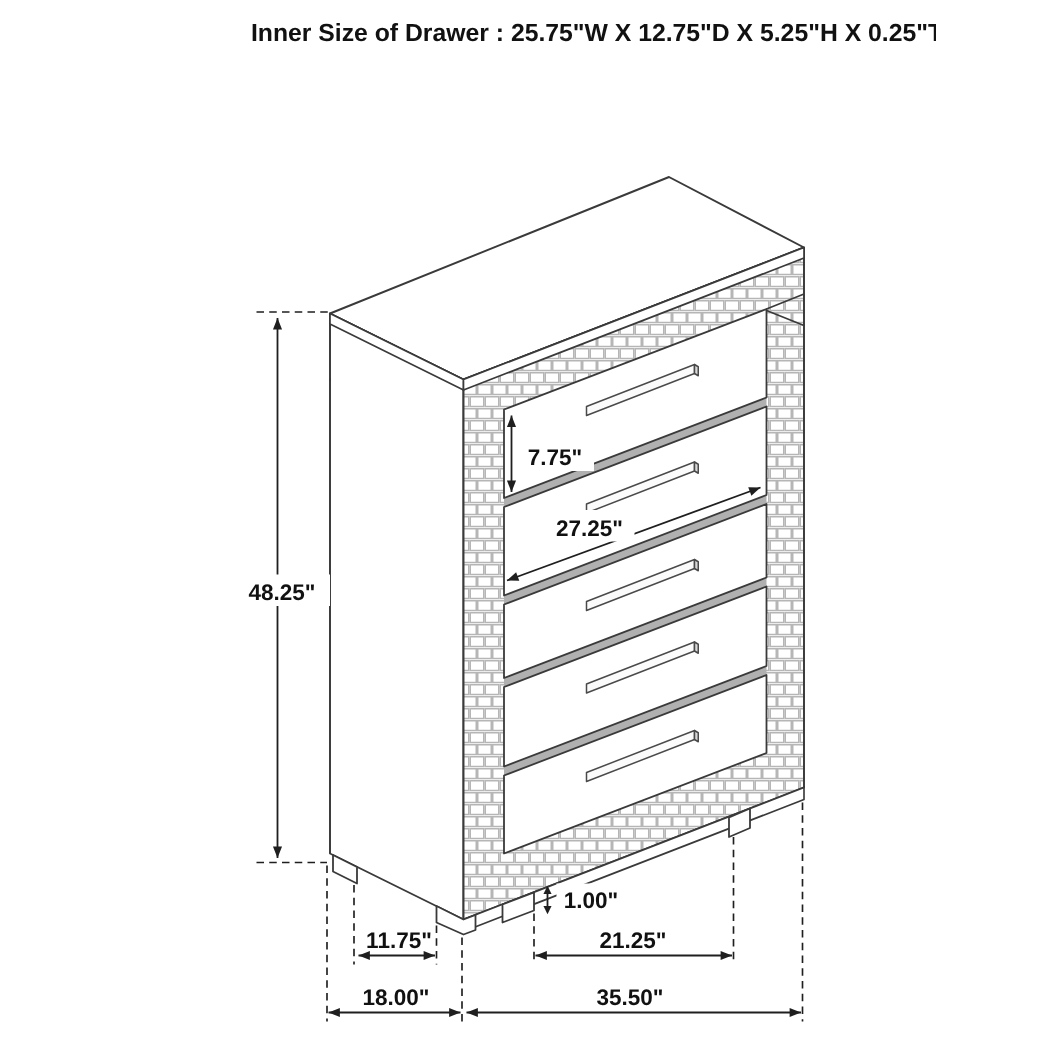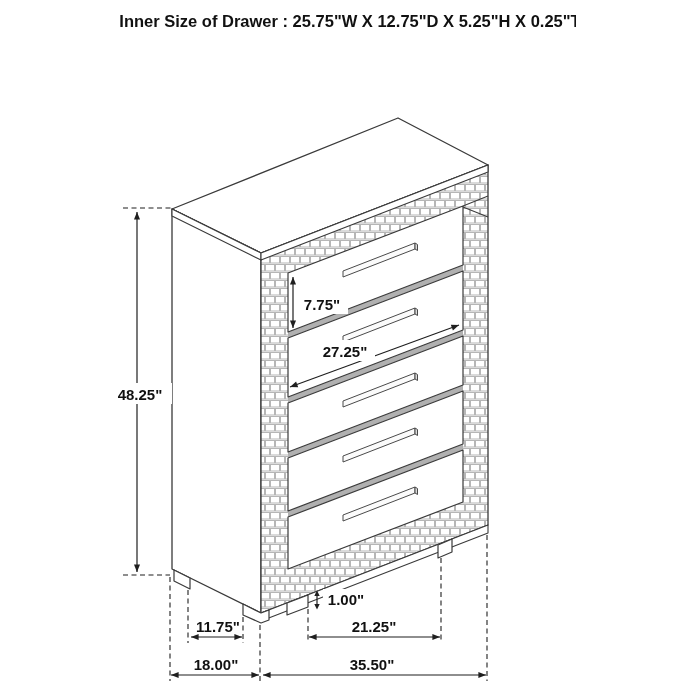--- a/index.html
+++ b/index.html
@@ -1,21 +1,21 @@
 <!DOCTYPE html>
 <html style="--line: #3a3a3a; --dim: #1f1f1f; --texture: #b6b6b6; --divider: #b0b0b0; --text: #111111; --bg: #ffffff;"><head>
 <meta charset="utf-8">
 <style>
   :root{
     --line:#3a3a3a; --dim:#1f1f1f; --texture:#b6b6b6;
     --divider:#b0b0b0; --text:#111111; --bg:#ffffff;
   }
   html,body{margin:0;padding:0;background:#fff;}
   .page{position:relative;width:576px;height:700px;background:var(--bg);
-        font-family:"Liberation Sans",sans-serif;overflow:hidden;}
+        font-family:"Liberation Sans",sans-serif;overflow:hidden;padding-left:48px;}
   svg{display:block;}
   .face{fill:#fff;stroke:var(--line);stroke-width:1.3;stroke-linejoin:round;}
   .tex-face{fill:url(#tex);stroke:var(--line);stroke-width:1.3;stroke-linejoin:round;}
   .band{fill:#fff;stroke:var(--line);stroke-width:1.1;stroke-linejoin:round;}
   .gap{fill:var(--divider);stroke:none;}
   .drawer-face{fill:#fff;stroke:var(--line);stroke-width:1.2;stroke-linejoin:round;}
   .handle-bar{fill:#fbfbfb;stroke:#4a4a4a;stroke-width:1;stroke-linejoin:round;}
   .handle-cap{fill:#d9d9d9;stroke:#4a4a4a;stroke-width:1;stroke-linejoin:round;}
   .foot{fill:#fff;stroke:var(--line);stroke-width:1.2;stroke-linejoin:round;}
   .plinth{fill:#fff;stroke:var(--line);stroke-width:1.1;stroke-linejoin:round;}

